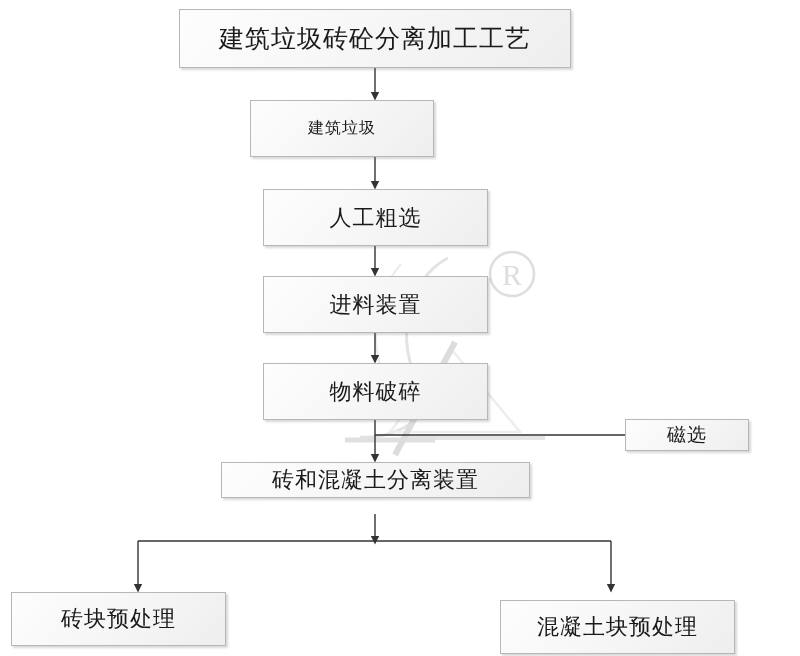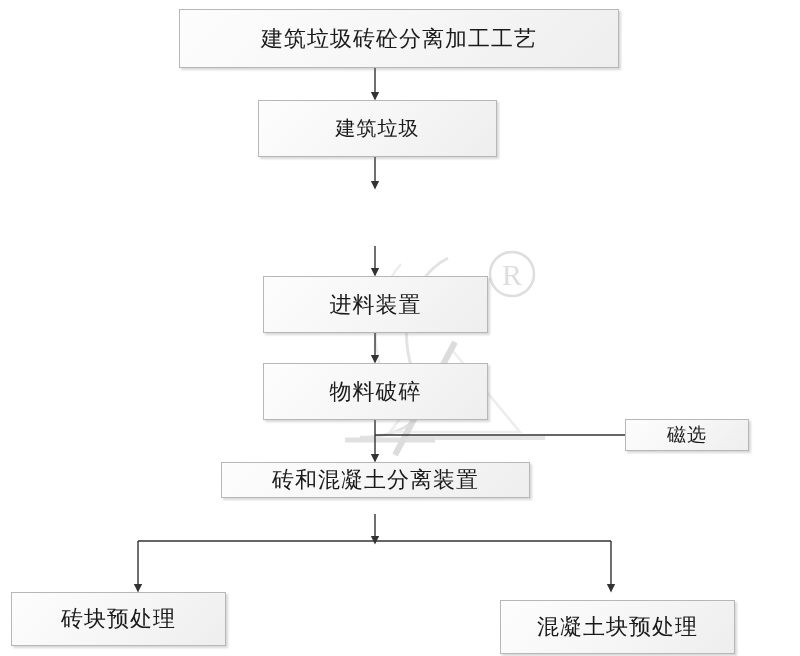--- a/index.html
+++ b/index.html
@@ -44,22 +44,22 @@
     background: linear-gradient(135deg, #fdfdfd 0%, #f7f7f7 45%, #eeeeee 100%);
     box-shadow: 2px 2px 2px rgba(120,120,120,0.28);
     display: flex;
     align-items: center;
     justify-content: center;
     color: #1a1a1a;
     z-index: 2;
     letter-spacing: 1px;
     white-space: nowrap;
   }
-  .node.title   { left: 179px; top: 9px;   width: 440px; height: 59px;  font-size: 22px; }
-  .node.n1      { left: 258px; top: 100px; width: 239px; height: 57px;  font-size: 20px; }
+  .node.title   { left: 179px; top: 9px;   width: 392px; height: 59px;  font-size: 25px; }
+  .node.n1      { left: 250px; top: 100px; width: 184px; height: 57px;  font-size: 16px; }
   .node.n2      { left: 263px; top: 189px; width: 225px; height: 57px;  font-size: 22px; }
   .node.n3      { left: 263px; top: 276px; width: 225px; height: 57px;  font-size: 22px; }
   .node.n4      { left: 263px; top: 363px; width: 225px; height: 57px;  font-size: 22px; text-align: center; }
   .node.magnet  { left: 625px; top: 419px; width: 124px; height: 32px;  font-size: 19px; }
   .node.sep     { left: 221px; top: 462px; width: 309px; height: 36px;  font-size: 22px; }
   .node.brick   { left: 11px;  top: 592px; width: 215px; height: 54px;  font-size: 22px; }
   .node.concrete{ left: 500px; top: 592px; width: 235px; height: 54px;  font-size: 22px; margin-top: 8px; }
 </style>
 </head>
 <body>
@@ -114,20 +114,23 @@
   </svg>
 
   <div class="node title">
     <span>建筑垃圾砖砼分离加工工艺</span>
   </div>
 
   <div class="node n1">
     <span>建筑垃圾</span>
   </div>
 
+  <div class="node n2">
+    <span>人工粗选</span>
+  </div>
 
   <div class="node n3">
     <span>进料装置</span>
   </div>
 
   <div class="node n4">
     <span>物料破碎</span>
   </div>
 
   <div class="node magnet">

